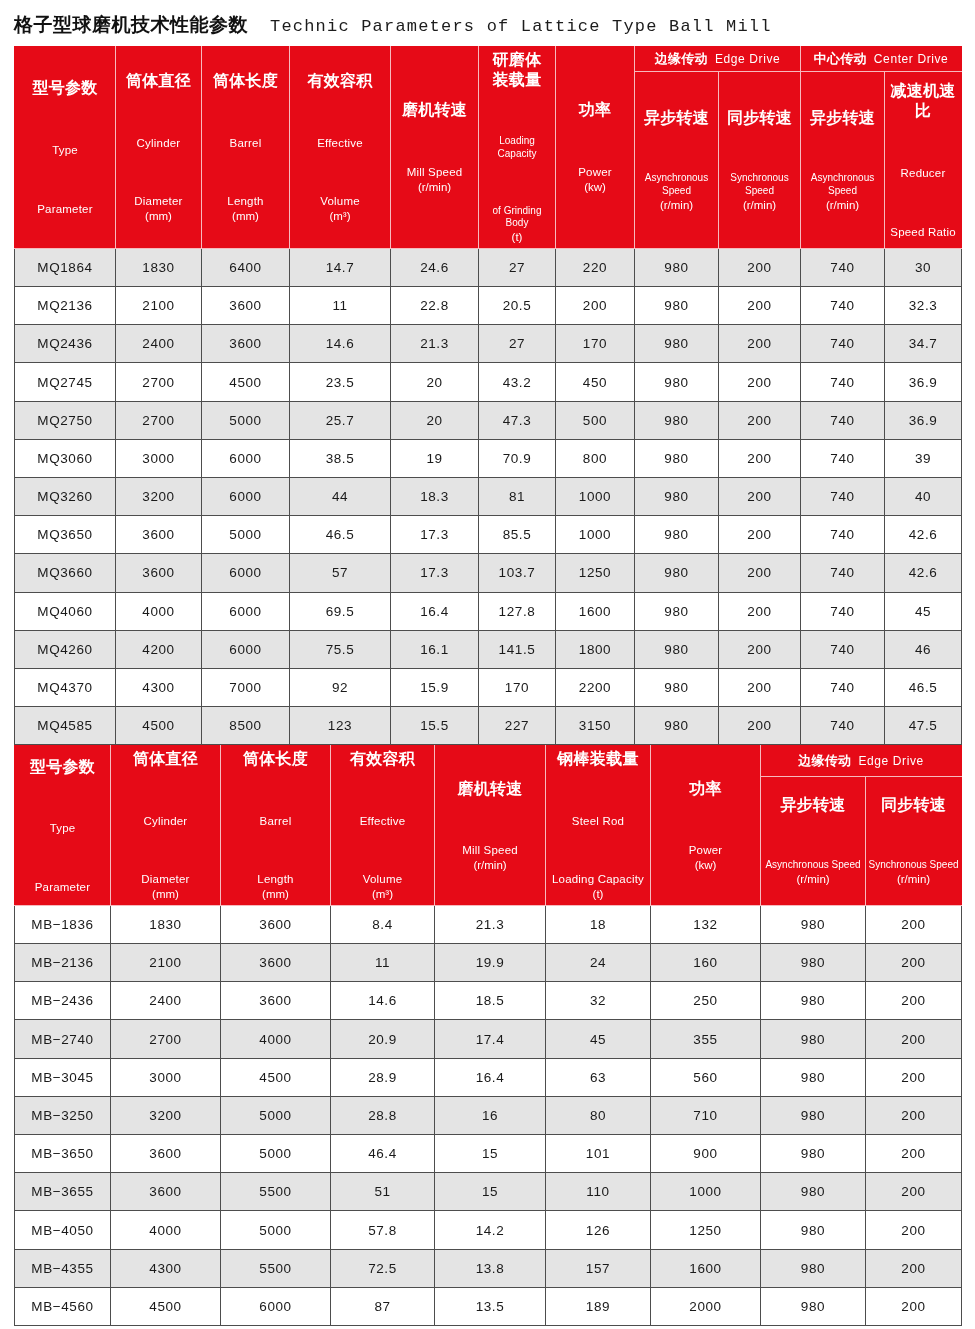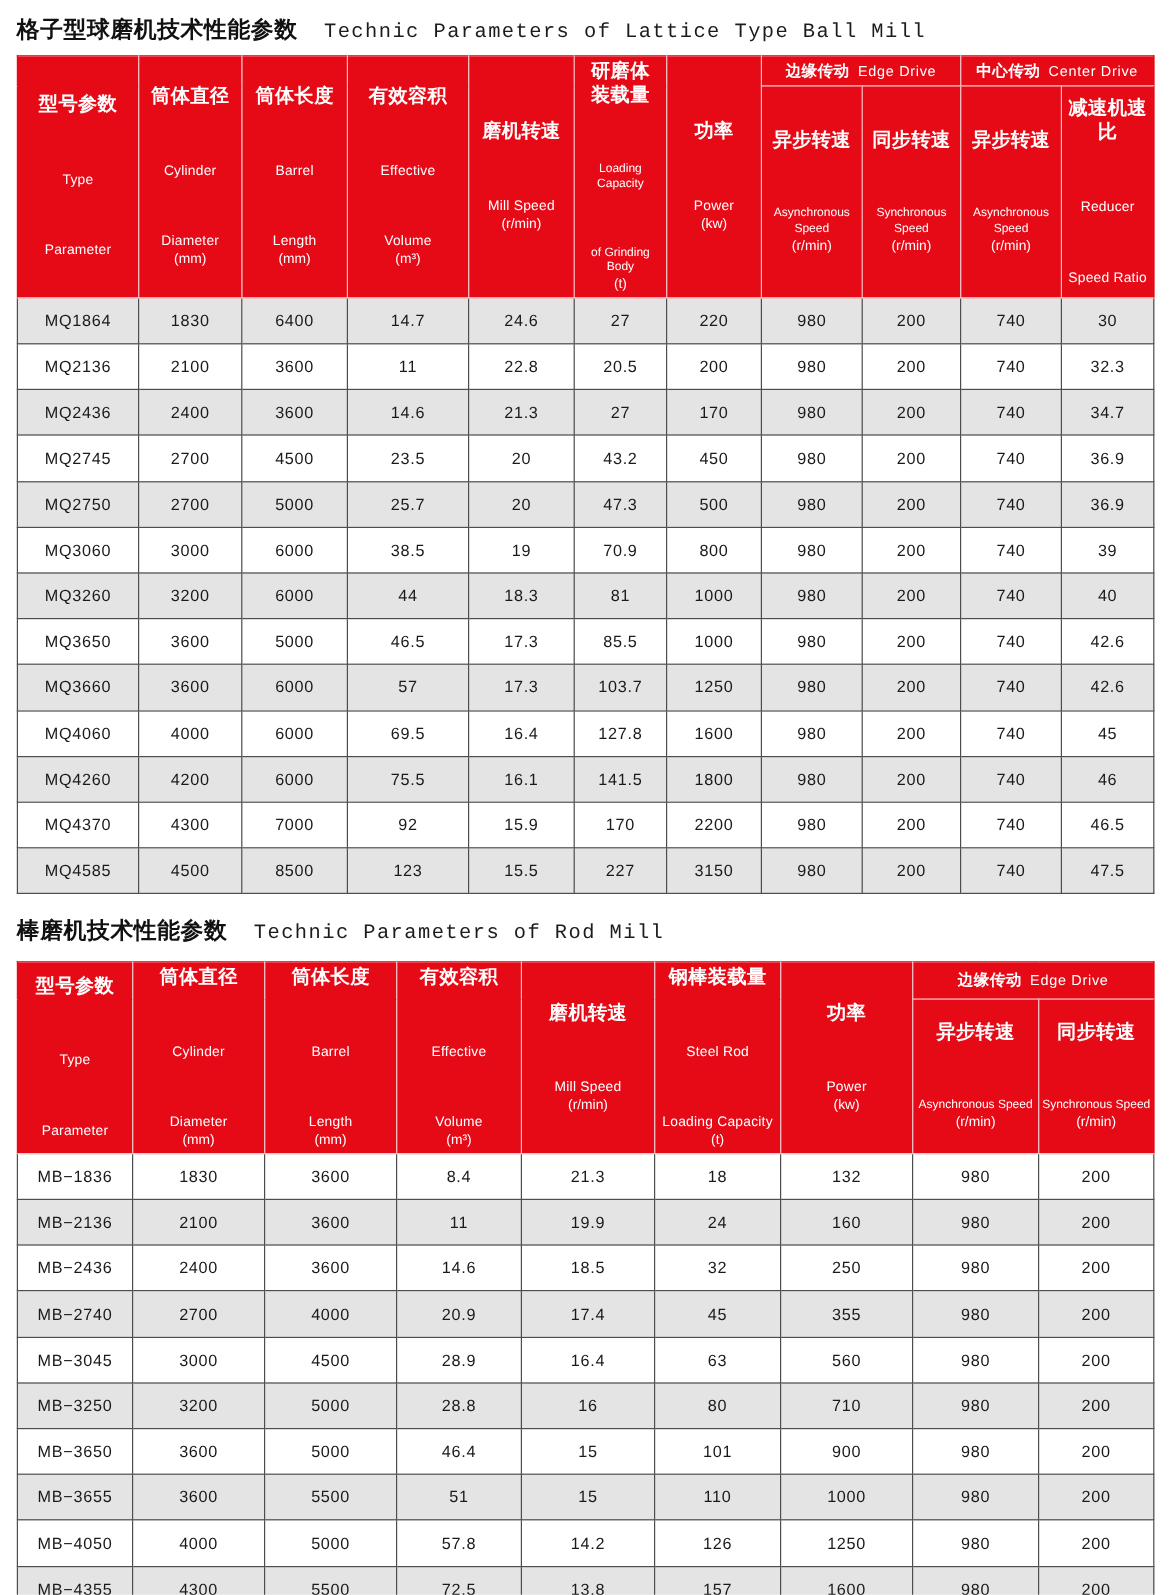--- a/index.html
+++ b/index.html
@@ -385,24 +385,20 @@
           <td>227</td>
           <td>3150</td>
           <td>980</td>
           <td>200</td>
           <td>740</td>
           <td>47.5</td>
         </tr>
       </tbody>
   </table>
 
-  <div class="section-title" id="title-rodmill">
-    <span class="title-cn">棒磨机技术性能参数</span>
-    <span class="title-en">Technic Parameters of Rod Mill</span>
-  </div>
 
   <table class="spec" id="table-rodmill">
     <colgroup>
       <col style="width:96px">
         <col style="width:110px">
         <col style="width:110px">
       <col style="width:104px">
         <col style="width:111px">
         <col style="width:105px">
       <col style="width:110px">

